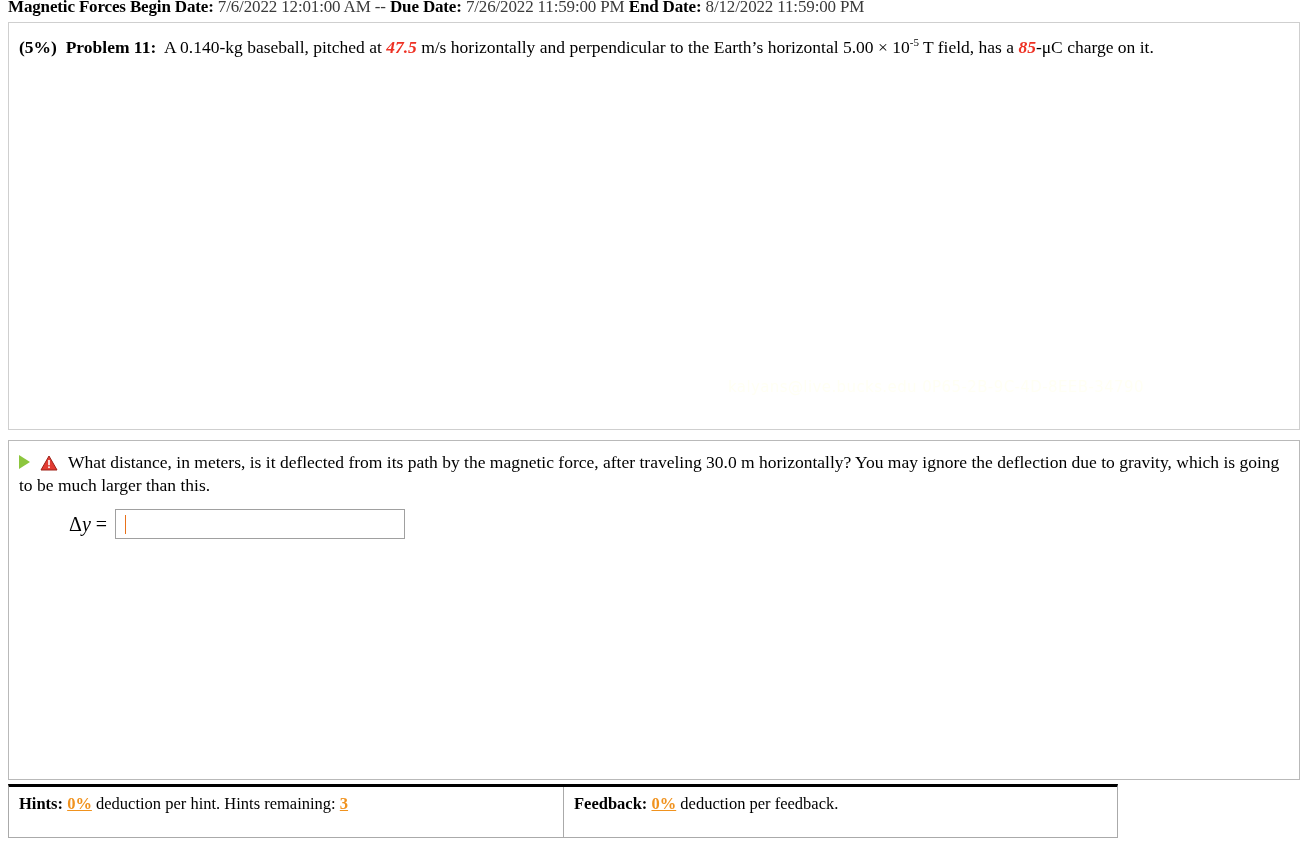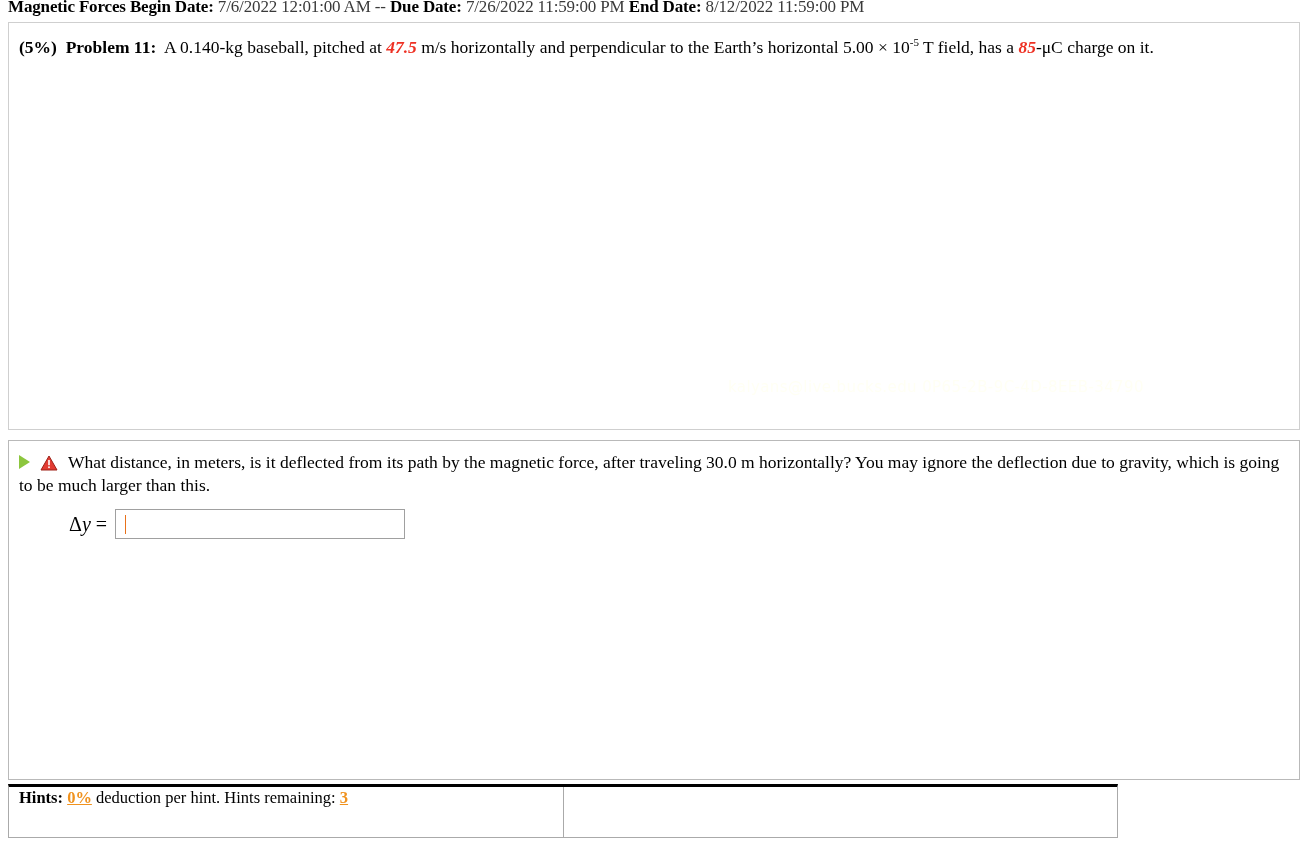--- a/index.html
+++ b/index.html
@@ -129,21 +129,21 @@
     position: absolute;
     left: 8px; top: 784px;
     width: 1110px; height: 54px;
     border-top: 3px solid #000000;
     border-left: 1px solid #aaaaaa;
     border-right: 1px solid #aaaaaa;
     border-bottom: 1px solid #aaaaaa;
     display: flex;
   }
   .bb-cell {
-    padding: 1px 10px;
+    padding: 7px 10px;
     font-size: 16.5px;
     line-height: 20px;
   }
   .bb-left { width: 555px; border-right: 1px solid #aaaaaa; }
   .bb-right { flex: 1; }
   .ul-or { text-decoration: underline; }
 </style>
 </head>
 <body>
 
@@ -191,15 +191,19 @@
     <div class="caret"></div>
 
   </div>
 
   <div class="bottombar">
     <div class="bb-cell bb-left">
       <b>Hints:</b>
       <span class="orange ul-or">0%</span><span> deduction per hint. Hints remaining:</span>
       <span class="orange ul-or">3</span>
     </div>
+    <div class="bb-cell bb-right">
+      <b>Feedback:</b>
+      <span class="orange ul-or">0%</span><span> deduction per feedback.</span>
+    </div>
   </div>
 
 </div>
 
 </body></html>

